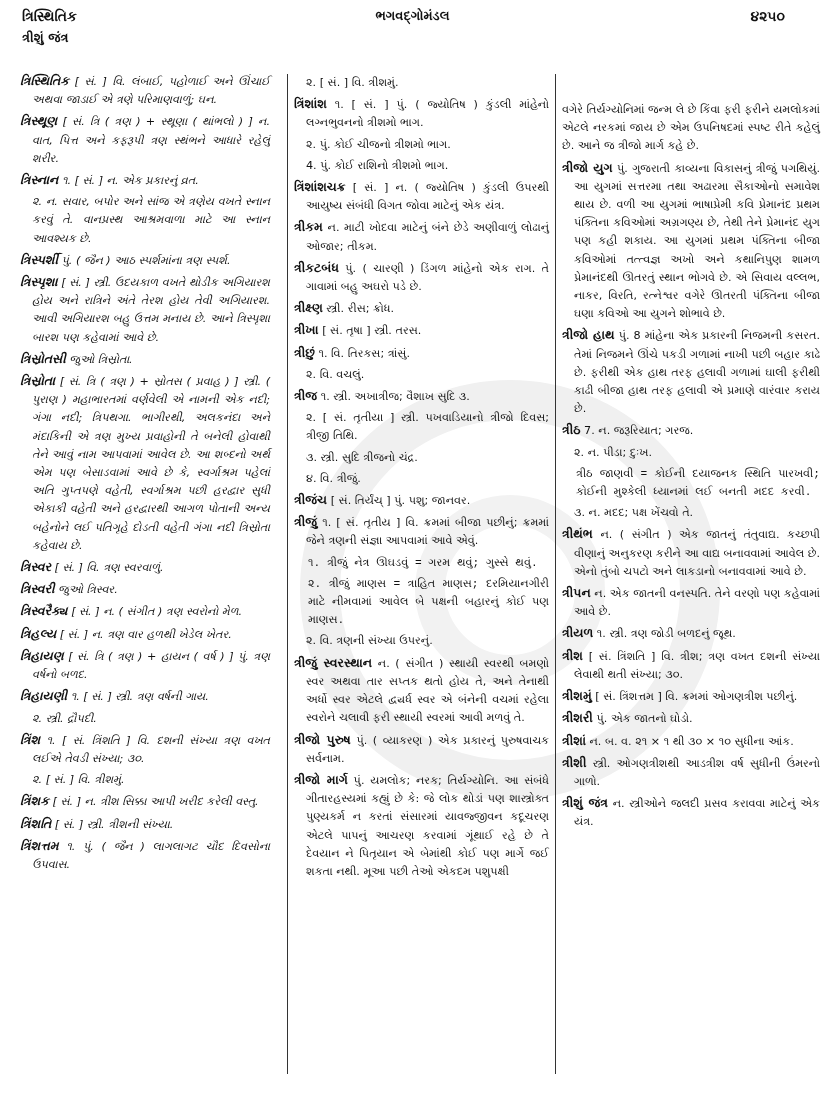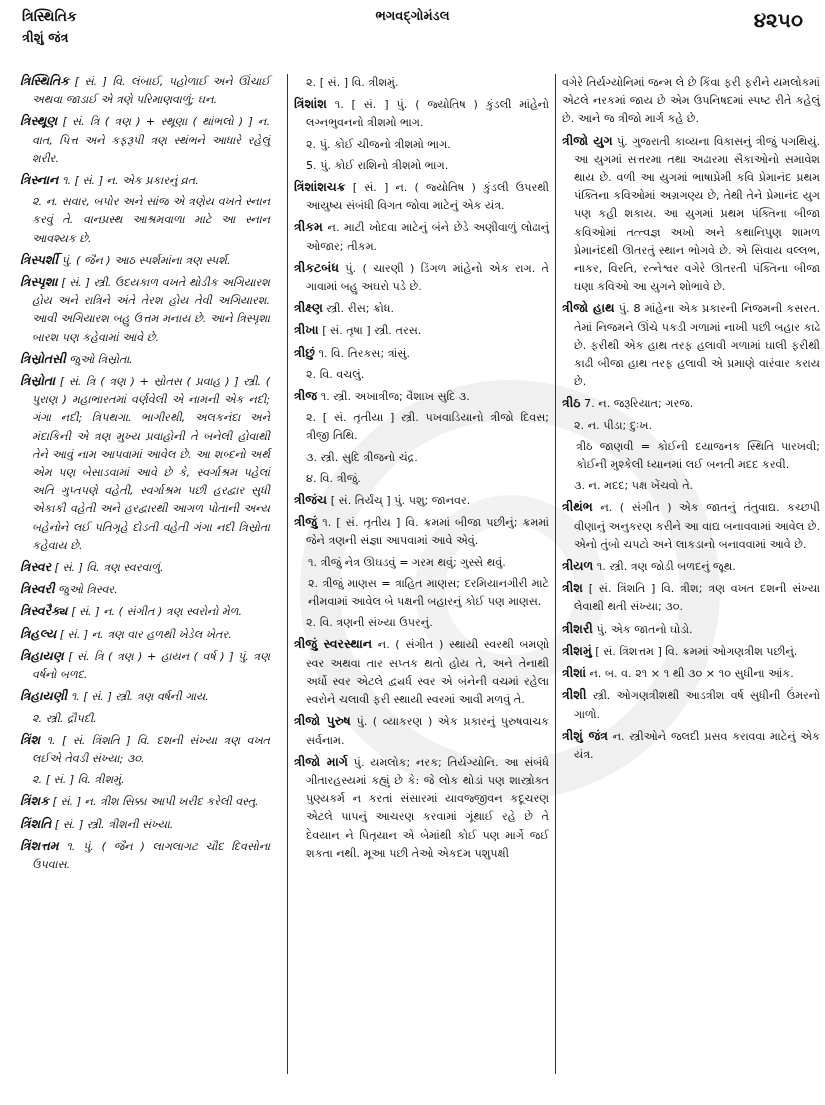--- a/index.html
+++ b/index.html
@@ -1,29 +1,29 @@
 <!DOCTYPE html>
 <html><head>
 <meta charset="utf-8">
 <style>
   html, body { margin: 0; padding: 0; background: #ffffff; }
   body { width: 825px; height: 1105px; position: relative; overflow: hidden; font-family: "DejaVu Sans", sans-serif; color: #111; }
   .watermark { position: absolute; left: 300px; top: 380px; width: 420px; height: 420px; pointer-events: none; }
   .header { position: absolute; top: 0; left: 0; width: 825px; height: 40px; }
   .header .left { position: absolute; left: 22px; top: 8px; font-size: 14px; font-weight: bold; }
   .header .center { position: absolute; left: 0; right: 0; top: 8px; text-align: center; font-size: 13px; font-weight: bold; }
-  .header .right { position: absolute; right: 22px; top: 8px; font-size: 20px; font-weight: bold; }
+  .header .right { position: absolute; right: 40px; top: 8px; font-size: 14px; font-weight: bold; }
   .guide { position: absolute; left: 22px; top: 30px; font-size: 13px; font-weight: bold; }
   .col { position: absolute; top: 48px; font-size: 11.2px; line-height: 18.2px; }
   .col1 { left: 20px; width: 250px; }
   .col2 { left: 287px; width: 255px; border-left: 1.5px solid #333; padding-left: 6px; top: 74px; height: 1000px; }
   .col3 { left: 555px; width: 258px; border-left: 1.5px solid #333; padding-left: 6px; top: 74px; height: 1000px; }
   .entry { margin: 0 0 3px 0; text-align: justify; padding-left: 12px; text-indent: -12px; }
   .sub { margin: 0 0 3px 0; text-align: justify; padding-left: 12px; }
-  .idiom { margin: 0 0 3px 0; text-align: justify; padding-left: 14px; text-indent: 0; }
+  .idiom { margin: 0 0 3px 0; text-align: justify; padding-left: 14px; text-indent: 0; font-family: Liberation Mono, monospace; }
   .hw { font-weight: bold; font-size: 12.5px; }
 </style>
 </head>
 <body>
 
 <svg class="watermark" viewBox="0 0 420 420">
   <circle cx="210" cy="210" r="190" fill="none" stroke="#f0f0f0" stroke-width="40"></circle>
   <circle cx="210" cy="210" r="80" fill="none" stroke="#f2f2f2" stroke-width="30"></circle>
 </svg>
 
@@ -53,21 +53,21 @@
     <p class="entry"><span class="hw">ત્રિંશ</span><span> ૧. [ સં. ત્રિંશતિ ] વિ. દશની સંખ્યા ત્રણ વખત લઈએ તેવડી સંખ્યા; ૩૦.</span></p>
     <p class="sub">૨. [ સં. ] વિ. ત્રીશમું.</p>
     <p class="entry"><span class="hw">ત્રિંશક</span><span> [ સં. ] ન. ત્રીશ સિક્કા આપી ખરીદ કરેલી વસ્તુ.</span></p>
     <p class="entry"><span class="hw">ત્રિંશતિ</span><span> [ સં. ] સ્ત્રી. ત્રીશની સંખ્યા.</span></p>
     <p class="entry"><span class="hw">ત્રિંશત્તમ</span><span> ૧. પું. ( જૈન ) લાગલાગટ ચૌદ દિવસોના ઉપવાસ.</span></p>
   </div>
 <div class="col col2" id="col1">
     <p class="sub">૨. [ સં. ] વિ. ત્રીશમું.</p>
     <p class="entry"><span class="hw">ત્રિંશાંશ</span><span> ૧. [ સં. ] પું. ( જ્યોતિષ ) કુંડલી માંહેનો લગ્નભુવનનો ત્રીશમો ભાગ.</span></p>
     <p class="sub">૨. પું. કોઈ ચીજનો ત્રીશમો ભાગ.</p>
-    <p class="sub">5. પું. કોઈ રાશિનો ત્રીશમો ભાગ.</p>
+    <p class="sub">4. પું. કોઈ રાશિનો ત્રીશમો ભાગ.</p>
     <p class="entry"><span class="hw">ત્રિંશાંશચક્ર</span><span> [ સં. ] ન. ( જ્યોતિષ ) કુંડલી ઉપરથી આયુષ્ય સંબંધી વિગત જોવા માટેનું એક યંત્ર.</span></p>
     <p class="entry"><span class="hw">ત્રીકમ</span><span> ન. માટી ખોદવા માટેનું બંને છેડે અણીવાળું લોઢાનું ઓજાર; તીકમ.</span></p>
     <p class="entry"><span class="hw">ત્રીકટબંધ</span><span> પું. ( ચારણી ) ડિંગળ માંહેનો એક રાગ. તે ગાવામાં બહુ અઘરો પડે છે.</span></p>
     <p class="entry"><span class="hw">ત્રીક્ષ્ણ</span><span> સ્ત્રી. રીસ; ક્રોધ.</span></p>
     <p class="entry"><span class="hw">ત્રીખા</span><span> [ સં. તૃષા ] સ્ત્રી. તરસ.</span></p>
     <p class="entry"><span class="hw">ત્રીછું</span><span> ૧. વિ. તિરકસ; ત્રાંસું.</span></p>
     <p class="sub">૨. વિ. વચલું.</p>
     <p class="entry"><span class="hw">ત્રીજ</span><span> ૧. સ્ત્રી. અખાત્રીજ; વૈશાખ સુદિ ૩.</span></p>
     <p class="sub">૨. [ સં. તૃતીયા ] સ્ત્રી. પખવાડિયાનો ત્રીજો દિવસ; ત્રીજી તિથિ.</p>
     <p class="sub">૩. સ્ત્રી. સુદિ ત્રીજનો ચંદ્ર.</p>
@@ -75,28 +75,29 @@
     <p class="entry"><span class="hw">ત્રીજંચ</span><span> [ સં. તિર્યંચ્ ] પું. પશુ; જાનવર.</span></p>
     <p class="entry"><span class="hw">ત્રીજું</span><span> ૧. [ સં. તૃતીય ] વિ. ક્રમમાં બીજા પછીનું; ક્રમમાં જેને ત્રણની સંજ્ઞા આપવામાં આવે એવું.</span></p>
     <p class="idiom">૧. ત્રીજું નેત્ર ઊઘડવું = ગરમ થવું; ગુસ્સે થવું.</p>
     <p class="idiom">૨. ત્રીજું માણસ = ત્રાહિત માણસ; દરમિયાનગીરી માટે નીમવામાં આવેલ બે પક્ષની બહારનું કોઈ પણ માણસ.</p>
     <p class="sub">૨. વિ. ત્રણની સંખ્યા ઉપરનું.</p>
     <p class="entry"><span class="hw">ત્રીજું સ્વરસ્થાન</span><span> ન. ( સંગીત ) સ્થાયી સ્વરથી બમણો સ્વર અથવા તાર સપ્તક થતો હોય તે, અને તેનાથી અર્ધો સ્વર એટલે દ્વ્યર્ધ સ્વર એ બંનેની વચમાં રહેલા સ્વરોને ચલાવી ફરી સ્થાયી સ્વરમાં આવી મળવું તે.</span></p>
     <p class="entry"><span class="hw">ત્રીજો પુરુષ</span><span> પું. ( વ્યાકરણ ) એક પ્રકારનું પુરુષવાચક સર્વનામ.</span></p>
     <p class="entry"><span class="hw">ત્રીજો માર્ગ</span><span> પું. યમલોક; નરક; તિર્યગ્યોનિ. આ સંબંધે ગીતારહસ્યમાં કહ્યું છે કે: જે લોક થોડાં પણ શાસ્ત્રોક્ત પુણ્યકર્મ ન કરતાં સંસારમાં યાવજ્જીવન કદૂચરણ એટલે પાપનું આચરણ કરવામાં ગૂંથાઈ રહે છે તે દેવયાન ને પિતૃયાન એ બેમાંથી કોઈ પણ માર્ગે જઈ શકતા નથી. મૂઆ પછી તેઓ એકદમ પશુપક્ષી</span></p>
   </div>
 <div class="col col3" id="col2">
-    <p class="sub" style="padding-left: 0px;">વગેરે તિર્યગ્યોનિમાં જન્મ લે છે કિંવા ફરી ફરીને યમલોકમાં એટલે નરકમાં જાય છે એમ ઉપનિષદમાં સ્પષ્ટ રીતે કહેલું છે. આને જ ત્રીજો માર્ગ કહે છે.</p>
+    <p class="sub" style="padding-left: 0px; margin-top: 27px;">વગેરે તિર્યગ્યોનિમાં જન્મ લે છે કિંવા ફરી ફરીને યમલોકમાં એટલે નરકમાં જાય છે એમ ઉપનિષદમાં સ્પષ્ટ રીતે કહેલું છે. આને જ ત્રીજો માર્ગ કહે છે.</p>
     <p class="entry"><span class="hw">ત્રીજો યુગ</span><span> પું. ગુજરાતી કાવ્યના વિકાસનું ત્રીજું પગથિયું. આ યુગમાં સત્તરમા તથા અઢારમા સૈકાઓનો સમાવેશ થાય છે. વળી આ યુગમાં ભાષાપ્રેમી કવિ પ્રેમાનંદ પ્રથમ પંક્તિના કવિઓમાં અગ્રગણ્ય છે, તેથી તેને પ્રેમાનંદ યુગ પણ કહી શકાય. આ યુગમાં પ્રથમ પંક્તિના બીજા કવિઓમાં તત્ત્વજ્ઞ અખો અને કથાનિપુણ શામળ પ્રેમાનંદથી ઊતરતું સ્થાન ભોગવે છે. એ સિવાય વલ્લભ, નાકર, વિરતિ, રત્નેશ્વર વગેરે ઊતરતી પંક્તિના બીજા ઘણા કવિઓ આ યુગને શોભાવે છે.</span></p>
     <p class="entry"><span class="hw">ત્રીજો હાથ</span><span> પું. 8 માંહેના એક પ્રકારની નિજમની કસરત. તેમાં નિજમને ઊંચે પકડી ગળામાં નાખી પછી બહાર કાઢે છે. ફરીથી એક હાથ તરફ હલાવી ગળામાં ઘાલી ફરીથી કાઢી બીજા હાથ તરફ હલાવી એ પ્રમાણે વારંવાર કરાય છે.</span></p>
     <p class="entry"><span class="hw">ત્રીઠ</span><span> 7. ન. જરૂરિયાત; ગરજ.</span></p>
     <p class="sub">૨. ન. પીડા; દુઃખ.</p>
     <p class="idiom">ત્રીઠ જાણવી = કોઈની દયાજનક સ્થિતિ પારખવી; કોઈની મુશ્કેલી ધ્યાનમાં લઈ બનતી મદદ કરવી.</p>
     <p class="sub">૩. ન. મદદ; પક્ષ ખેંચવો તે.</p>
     <p class="entry"><span class="hw">ત્રીથંભ</span><span> ન. ( સંગીત ) એક જાતનું તંતુવાદ્ય. કચ્છપી વીણાનું અનુકરણ કરીને આ વાદ્ય બનાવવામાં આવેલ છે. એનો તુંબો ચપટો અને લાકડાનો બનાવવામાં આવે છે.</span></p>
+    <p class="entry"><span class="hw">ત્રીપન</span><span> ન. એક જાતની વનસ્પતિ. તેને વરણો પણ કહેવામાં આવે છે.</span></p>
     <p class="entry"><span class="hw">ત્રીયળ</span><span> ૧. સ્ત્રી. ત્રણ જોડી બળદનું જૂથ.</span></p>
     <p class="entry"><span class="hw">ત્રીશ</span><span> [ સં. ત્રિંશતિ ] વિ. ત્રીશ; ત્રણ વખત દશની સંખ્યા લેવાથી થતી સંખ્યા; ૩૦.</span></p>
+    <p class="entry"><span class="hw">ત્રીશમું</span><span> [ સં. ત્રિંશત્તમ ] વિ. ક્રમમાં ઓગણત્રીશ પછીનું.</span></p>
     <p class="entry"><span class="hw">ત્રીશરી</span><span> પું. એક જાતનો ઘોડો.</span></p>
-    <p class="entry"><span class="hw">ત્રીશમું</span><span> [ સં. ત્રિંશત્તમ ] વિ. ક્રમમાં ઓગણત્રીશ પછીનું.</span></p>
     <p class="entry"><span class="hw">ત્રીશાં</span><span> ન. બ. વ. ૨૧ × ૧ થી ૩૦ × ૧૦ સુધીના આંક.</span></p>
     <p class="entry"><span class="hw">ત્રીશી</span><span> સ્ત્રી. ઓગણત્રીશથી આડત્રીશ વર્ષ સુધીની ઉંમરનો ગાળો.</span></p>
     <p class="entry"><span class="hw">ત્રીશું જંત્ર</span><span> ન. સ્ત્રીઓને જલદી પ્રસવ કરાવવા માટેનું એક યંત્ર.</span></p>
   </div>
 
 </body></html>

